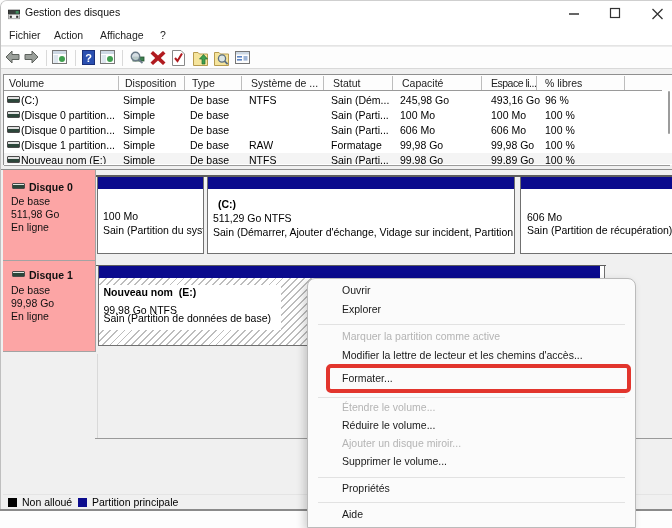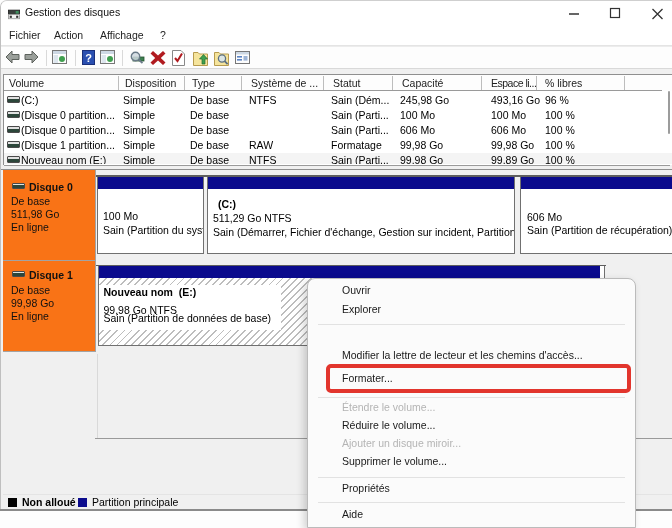--- a/index.html
+++ b/index.html
@@ -27,21 +27,21 @@
   .hsep{position:absolute;top:1px;width:1px;height:14px;background:#bdbdbd;}
   .hrow{position:absolute;top:2px;white-space:nowrap;}
   #tbody{left:0;top:16px;width:670px;height:73px;background:#fff;font-size:10.5px;color:#000;overflow:hidden;}
   .trow{position:absolute;left:0;width:670px;height:15px;}
   .cell{position:absolute;top:1px;white-space:nowrap;}
   .vicon{position:absolute;left:2.5px;top:3px;width:13px;height:6.5px;border-radius:1px;
          background:linear-gradient(#e0e0e0 0 38%,#2c463a 38% 100%);
          border:1px solid #4a4a4a;box-sizing:border-box;}
   
   .dtop{position:absolute;left:0;width:672px;height:1px;background:#9a9a9a;}
-  .lpanel{position:absolute;left:2px;width:93px;background:#f97316;
+  .lpanel{position:absolute;left:2px;width:93px;background:#fca5a5;
           border-right:1px solid #a3a3a3;box-sizing:border-box;font-size:10.5px;color:#111;}
   .ptext{font-size:10.5px;color:#000;white-space:nowrap;}
   .bluebar{background:#0b0b8d;}
   .hatch{background-color:#fff;background-image:repeating-linear-gradient(-45deg,#ffffff 0 3.7px,#bdbdbd 3.7px 5px);}
   
   #cmenu{left:307px;top:278px;width:329px;height:250px;background:#fbfbfb;
          border:1px solid #bbbbbb;border-radius:8px 8px 0 0;box-sizing:border-box;
          box-shadow:-3px 3px 8px rgba(0,0,0,0.18);font-size:10.5px;color:#1a1a1a;}
   .mi{position:absolute;left:34px;white-space:nowrap;}
   .mi.dis{color:#b4b4b4;}
@@ -232,21 +232,21 @@
   </div>
   <div class="abs" style="left:96px;top:174px;width:107px;height:79px;border:1px solid #707070;box-sizing:border-box;background:#fff;overflow:hidden;">
     <div class="abs bluebar" style="left:0;top:0;width:107px;height:12.5px;"></div>
     <div class="abs ptext" style="left:5px;top:34.2px;">100 Mo</div>
     <div class="abs ptext" style="left:5px;top:48.4px;">Sain (Partition du système EFI)</div>
   </div>
   <div class="abs" style="left:206px;top:174px;width:308px;height:79px;border:1px solid #707070;box-sizing:border-box;background:#fff;overflow:hidden;">
     <div class="abs bluebar" style="left:0;top:0;width:308px;height:12.5px;"></div>
     <div class="abs ptext" style="left:10px;top:21.7px;font-weight:bold;">(C:)</div>
     <div class="abs ptext" style="left:5px;top:36.2px;">511,29 Go NTFS</div>
-    <div class="abs ptext" style="left:5px;top:50.2px;">Sain (Démarrer, Fichier d'échange, Gestion sur incident, Partition</div>
+    <div class="abs ptext" style="left:5px;top:50.2px;">Sain (Démarrer, Ajouter d'échange, Vidage sur incident, Partition</div>
   </div>
   <div class="abs" style="left:519px;top:174px;width:154px;height:79px;border:1px solid #707070;border-right:none;box-sizing:border-box;background:#fff;overflow:hidden;">
     <div class="abs bluebar" style="left:0;top:0;width:154px;height:12.5px;"></div>
     <div class="abs ptext" style="left:6px;top:34.7px;">606 Mo</div>
     <div class="abs ptext" style="left:6px;top:47.7px;">Sain (Partition de récupération)</div>
   </div>
   <div class="abs" style="left:95px;top:174px;width:577px;height:1.5px;background:#5e5e5e;"></div>
 
   <div class="lpanel" style="top:260px;height:91px;border-bottom:1px solid #a3a3a3;">
     <div class="abs" style="left:9px;top:9.5px;width:13px;height:6px;border-radius:1px;background:linear-gradient(#dfe5df 0 35%,#2c463a 35% 100%);border:1px solid #4a4a4a;box-sizing:border-box;"></div>
@@ -263,30 +263,31 @@
     <div class="abs ptext" style="left:4.5px;top:38px;">99,98 Go NTFS</div>
     <div class="abs ptext" style="left:4.5px;top:46.9px;">Sain (Partition de données de base)</div>
   </div>
   <div class="abs" style="left:95px;top:263.5px;width:510px;height:1.5px;background:#5e5e5e;"></div>
 
   <div class="abs" style="left:96px;top:352.5px;width:1px;height:84.5px;background:#d9d9d9;"></div>
   <div class="abs" style="left:94px;top:437px;width:578px;height:1px;background:#9a9a9a;"></div>
   <div class="abs" style="left:2px;top:493px;width:670px;height:1px;background:#e4e4e4;"></div>
 
   <div class="abs" style="left:7px;top:497px;width:9px;height:9px;background:#000;"></div>
-  <div class="abs" style="left:21px;top:494.5px;font-size:10.5px;color:#000;font-weight:bold;">Non alloué</div>
+  <div class="abs" style="left:21px;top:494.5px;font-size:10.5px;color:#000;">Non alloué</div>
   <div class="abs" style="left:77px;top:497px;width:9px;height:9px;background:#0b0b8d;"></div>
   <div class="abs" style="left:91px;top:494.5px;font-size:10.5px;color:#000;">Partition principale</div>
 </div>
 <div class="abs" style="left:0;top:509px;width:672px;height:1.5px;background:#8a8a8a;"></div>
 
 <div class="abs" id="cmenu">
   <div class="mi" style="top:4.5px;">Ouvrir</div>
   <div class="mi" style="top:23.5px;">Explorer</div>
   <div class="msep" style="top:45px;"></div>
+  <div class="mi dis" style="top:50.5px;">Marquer la partition comme active</div>
   <div class="mi" style="top:69.5px;">Modifier la lettre de lecteur et les chemins d'accès...</div>
   <div class="mi" style="top:92.5px;">Formater...</div>
   <div class="msep" style="top:118px;"></div>
   <div class="mi dis" style="top:121.5px;">Étendre le volume...</div>
   <div class="mi" style="top:139.5px;">Réduire le volume...</div>
   <div class="mi dis" style="top:158px;">Ajouter un disque miroir...</div>
   <div class="mi" style="top:176px;">Supprimer le volume...</div>
   <div class="msep" style="top:198px;"></div>
   <div class="mi" style="top:203px;">Propriétés</div>
   <div class="msep" style="top:223px;"></div>

